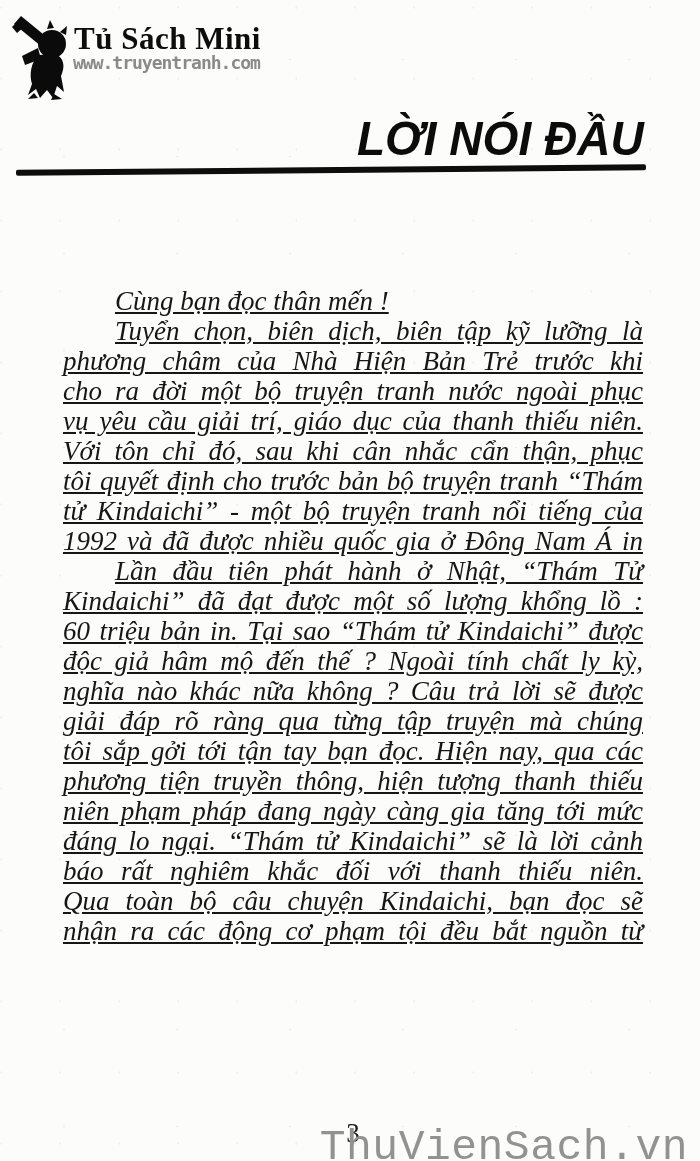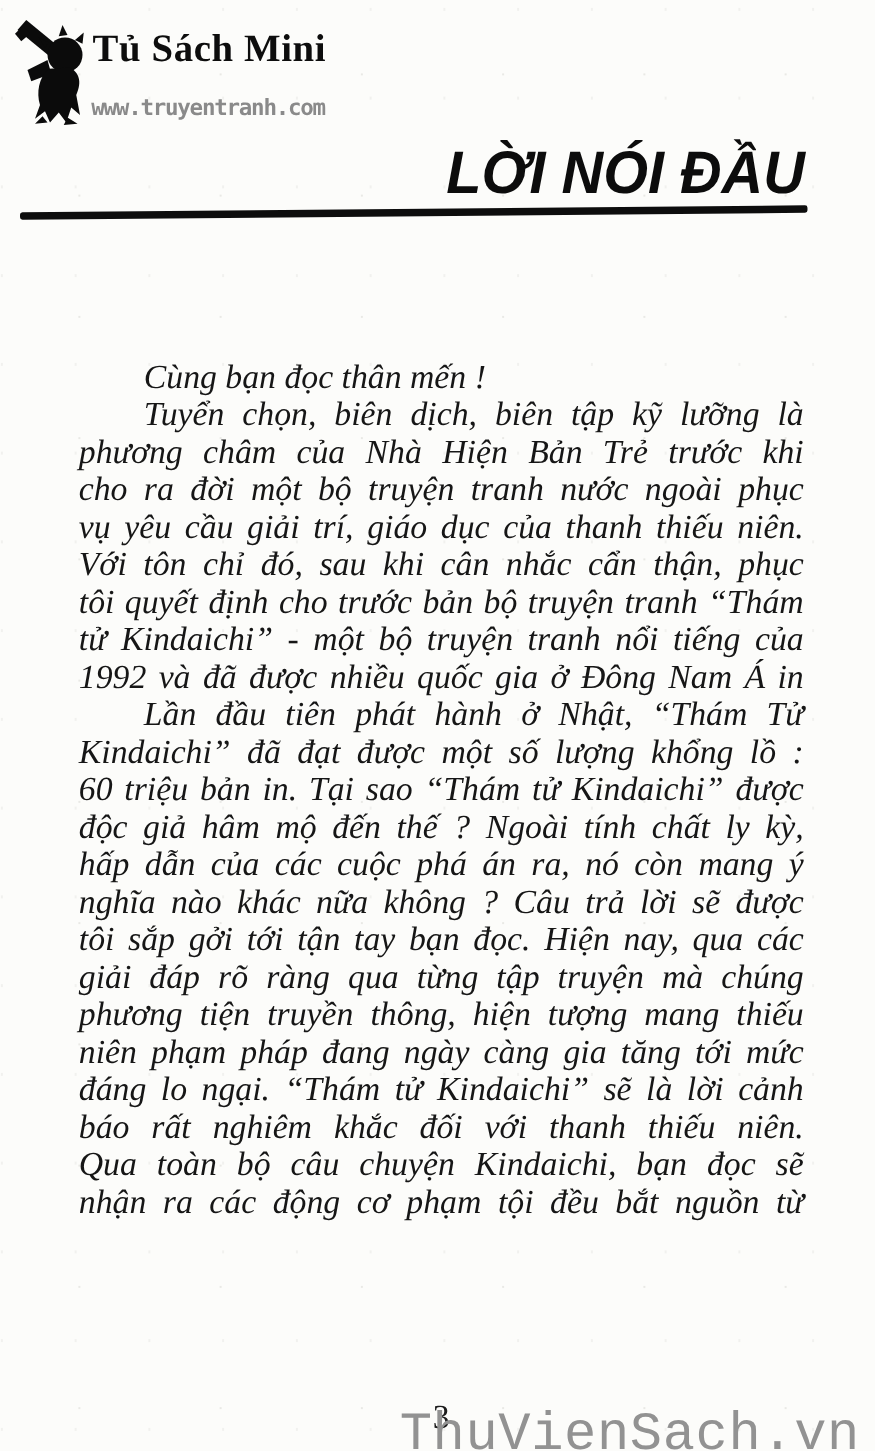--- a/index.html
+++ b/index.html
@@ -24,21 +24,21 @@
     position: absolute; left: 8px; top: 8px;
     width: 74px; height: 92px;
   }
   .brand {
     position: absolute; left: 74px; top: 22px;
     font-family: "Liberation Serif", serif;
     font-weight: bold; font-size: 31px; line-height: 34px;
     color: #0d0d0d; letter-spacing: 0.5px;
   }
   .brand-url {
-    position: absolute; left: 73px; top: 76px;
+    position: absolute; left: 73px; top: 52px;
     font-family: "DejaVu Sans Mono", monospace;
     font-weight: bold; font-size: 18px;
     color: #8a8a8a; letter-spacing: -1px;
   }
   
   .title {
     position: absolute; right: 56px; top: 114px; margin: 0;
     font-family: "Liberation Sans", sans-serif;
     font-style: italic; font-weight: 900;
     font-size: 48px; line-height: 50px;
@@ -58,20 +58,21 @@
     position: absolute; left: 63px; top: 286px; width: 580px;
     font-family: "Liberation Serif", serif;
     font-style: italic;
     font-size: 27px; line-height: 30px;
     color: #161616;
   }
   .line {
     text-align: justify;
     text-align-last: justify;
     white-space: normal;
+    text-decoration: underline;
   }
   .line.nojust { text-align-last: left; }
   .line.indent { padding-left: 52px; }
   
   .page-number {
     position: absolute; left: 63px; top: 1118px; width: 580px;
     text-align: center;
     font-family: "Liberation Serif", serif;
     font-size: 27px; color: #1c1c1c;
   }
@@ -119,25 +120,24 @@
       <div class="line">cho ra đời một bộ truyện tranh nước ngoài phục</div>
       <div class="line">vụ yêu cầu giải trí, giáo dục của thanh thiếu niên.</div>
       <div class="line">Với tôn chỉ đó, sau khi cân nhắc cẩn thận, phục</div>
       <div class="line">tôi quyết định cho trước bản bộ truyện tranh “Thám</div>
       <div class="line">tử Kindaichi” - một bộ truyện tranh nổi tiếng của</div>
       <div class="line">1992 và đã được nhiều quốc gia ở Đông Nam Á in</div>
       <div class="line indent">Lần đầu tiên phát hành ở Nhật, “Thám Tử</div>
       <div class="line">Kindaichi” đã đạt được một số lượng khổng lồ :</div>
       <div class="line">60 triệu bản in. Tại sao “Thám tử Kindaichi” được</div>
       <div class="line">độc giả hâm mộ đến thế ? Ngoài tính chất ly kỳ,</div>
-      <div class="line">hấp dẫn của các cuộc phá án ra, nó còn mang ý</div>
       <div class="line">nghĩa nào khác nữa không ? Câu trả lời sẽ được</div>
+      <div class="line">giải đáp rõ ràng qua từng tập truyện mà chúng</div>
       <div class="line">tôi sắp gởi tới tận tay bạn đọc. Hiện nay, qua các</div>
-      <div class="line">giải đáp rõ ràng qua từng tập truyện mà chúng</div>
-      <div class="line">phương tiện truyền thông, hiện tượng mang thiếu</div>
+      <div class="line">phương tiện truyền thông, hiện tượng thanh thiếu</div>
       <div class="line">niên phạm pháp đang ngày càng gia tăng tới mức</div>
       <div class="line">đáng lo ngại. “Thám tử Kindaichi” sẽ là lời cảnh</div>
       <div class="line">báo rất nghiêm khắc đối với thanh thiếu niên.</div>
       <div class="line">Qua toàn bộ câu chuyện Kindaichi, bạn đọc sẽ</div>
       <div class="line">nhận ra các động cơ phạm tội đều bắt nguồn từ</div>
     </main>
 
   <div class="page-number">3</div>
   <div class="watermark">ThuVienSach.vn</div>
 

